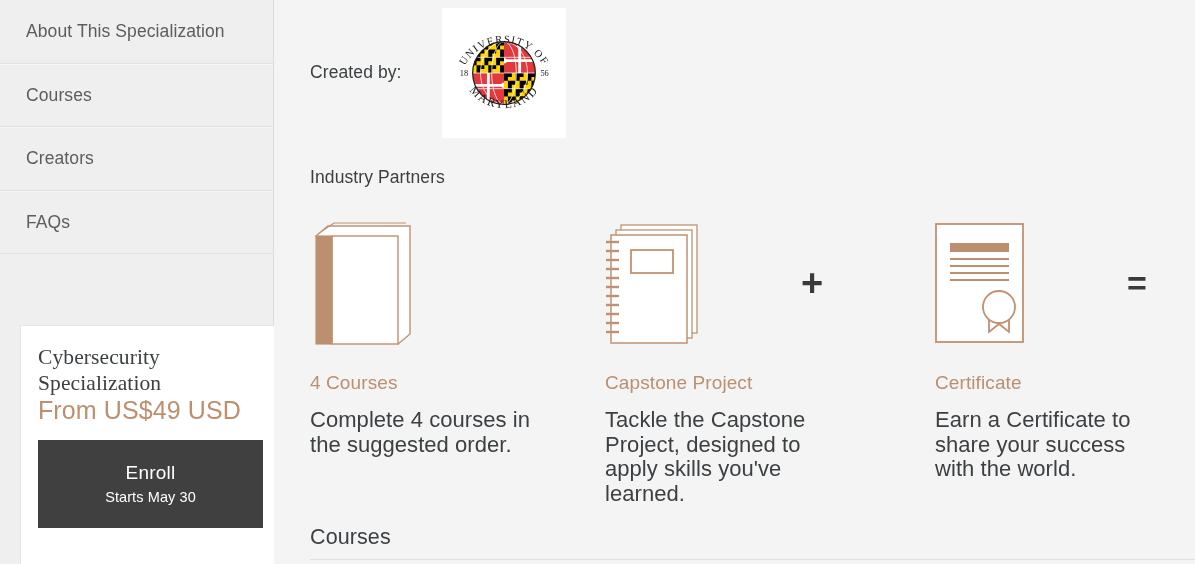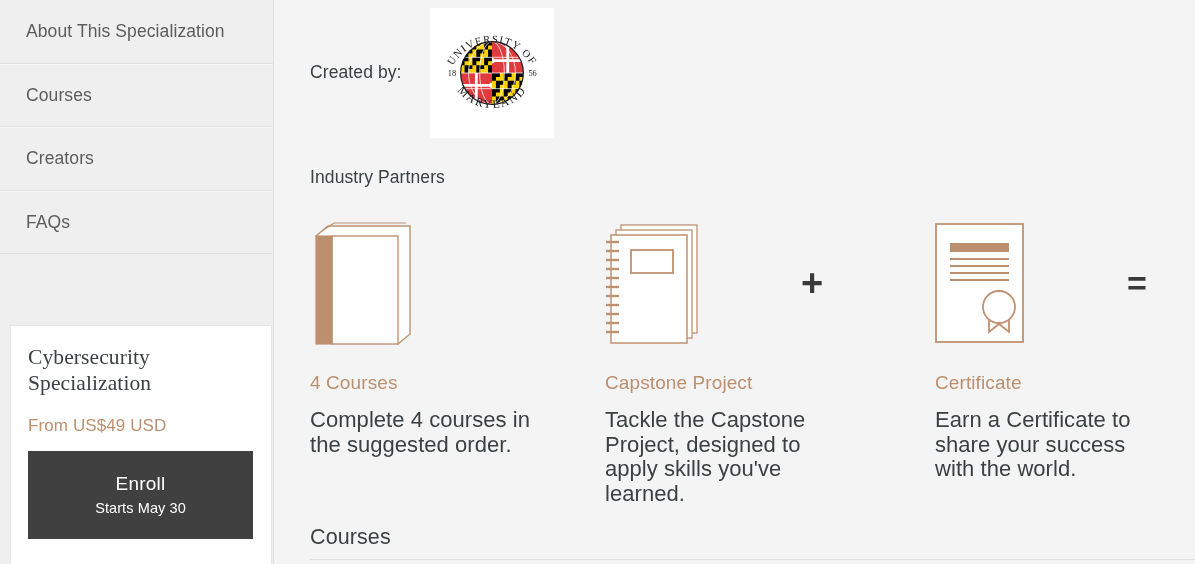--- a/index.html
+++ b/index.html
@@ -48,43 +48,43 @@
     font-weight: 400;
     border-bottom: 1px solid #e2e2e2;
     border-top: 1px solid #f7f7f7;
     cursor: pointer;
     letter-spacing: 0.1px;
   }
   .nav-item:first-child { border-top: none; }
 
   .promo-card {
     position: absolute;
-    left: 10px;
+    left: 20px;
     top: 325px;
     width: 262px;
     background: #ffffff;
     border: 1px solid #e6e6e6;
     border-bottom: none;
     padding: 18px 17px 0 17px;
     height: 239px;
   }
 
   .promo-title {
     font-family: "Liberation Serif", serif;
     font-size: 21.5px;
     line-height: 26px;
     color: #3c4043;
     font-weight: 400;
     letter-spacing: 0.1px;
     max-width: 185px;
   }
 
   .promo-price {
-    margin-top: 20px;
-    font-size: 17px;
+    margin-top: 0;
+    font-size: 25px;
     color: #bc8f6f;
     font-weight: 400;
     letter-spacing: 0.1px;
   }
 
   .enroll-button {
     margin-top: 15px;
     width: 225px;
     height: 88px;
     background: #404040;
@@ -118,20 +118,21 @@
     height: 564px;
     background: #f4f4f4;
     padding-left: 36px;
   }
 
   .created-by-row {
     display: flex;
     align-items: center;
     padding-top: 8px;
     height: 137px;
+    gap: 12px;
   }
 
   .created-by-label {
     font-size: 17.5px;
     color: #3c4043;
     width: 120px;
     letter-spacing: 0.1px;
   }
 
   .logo-box {

